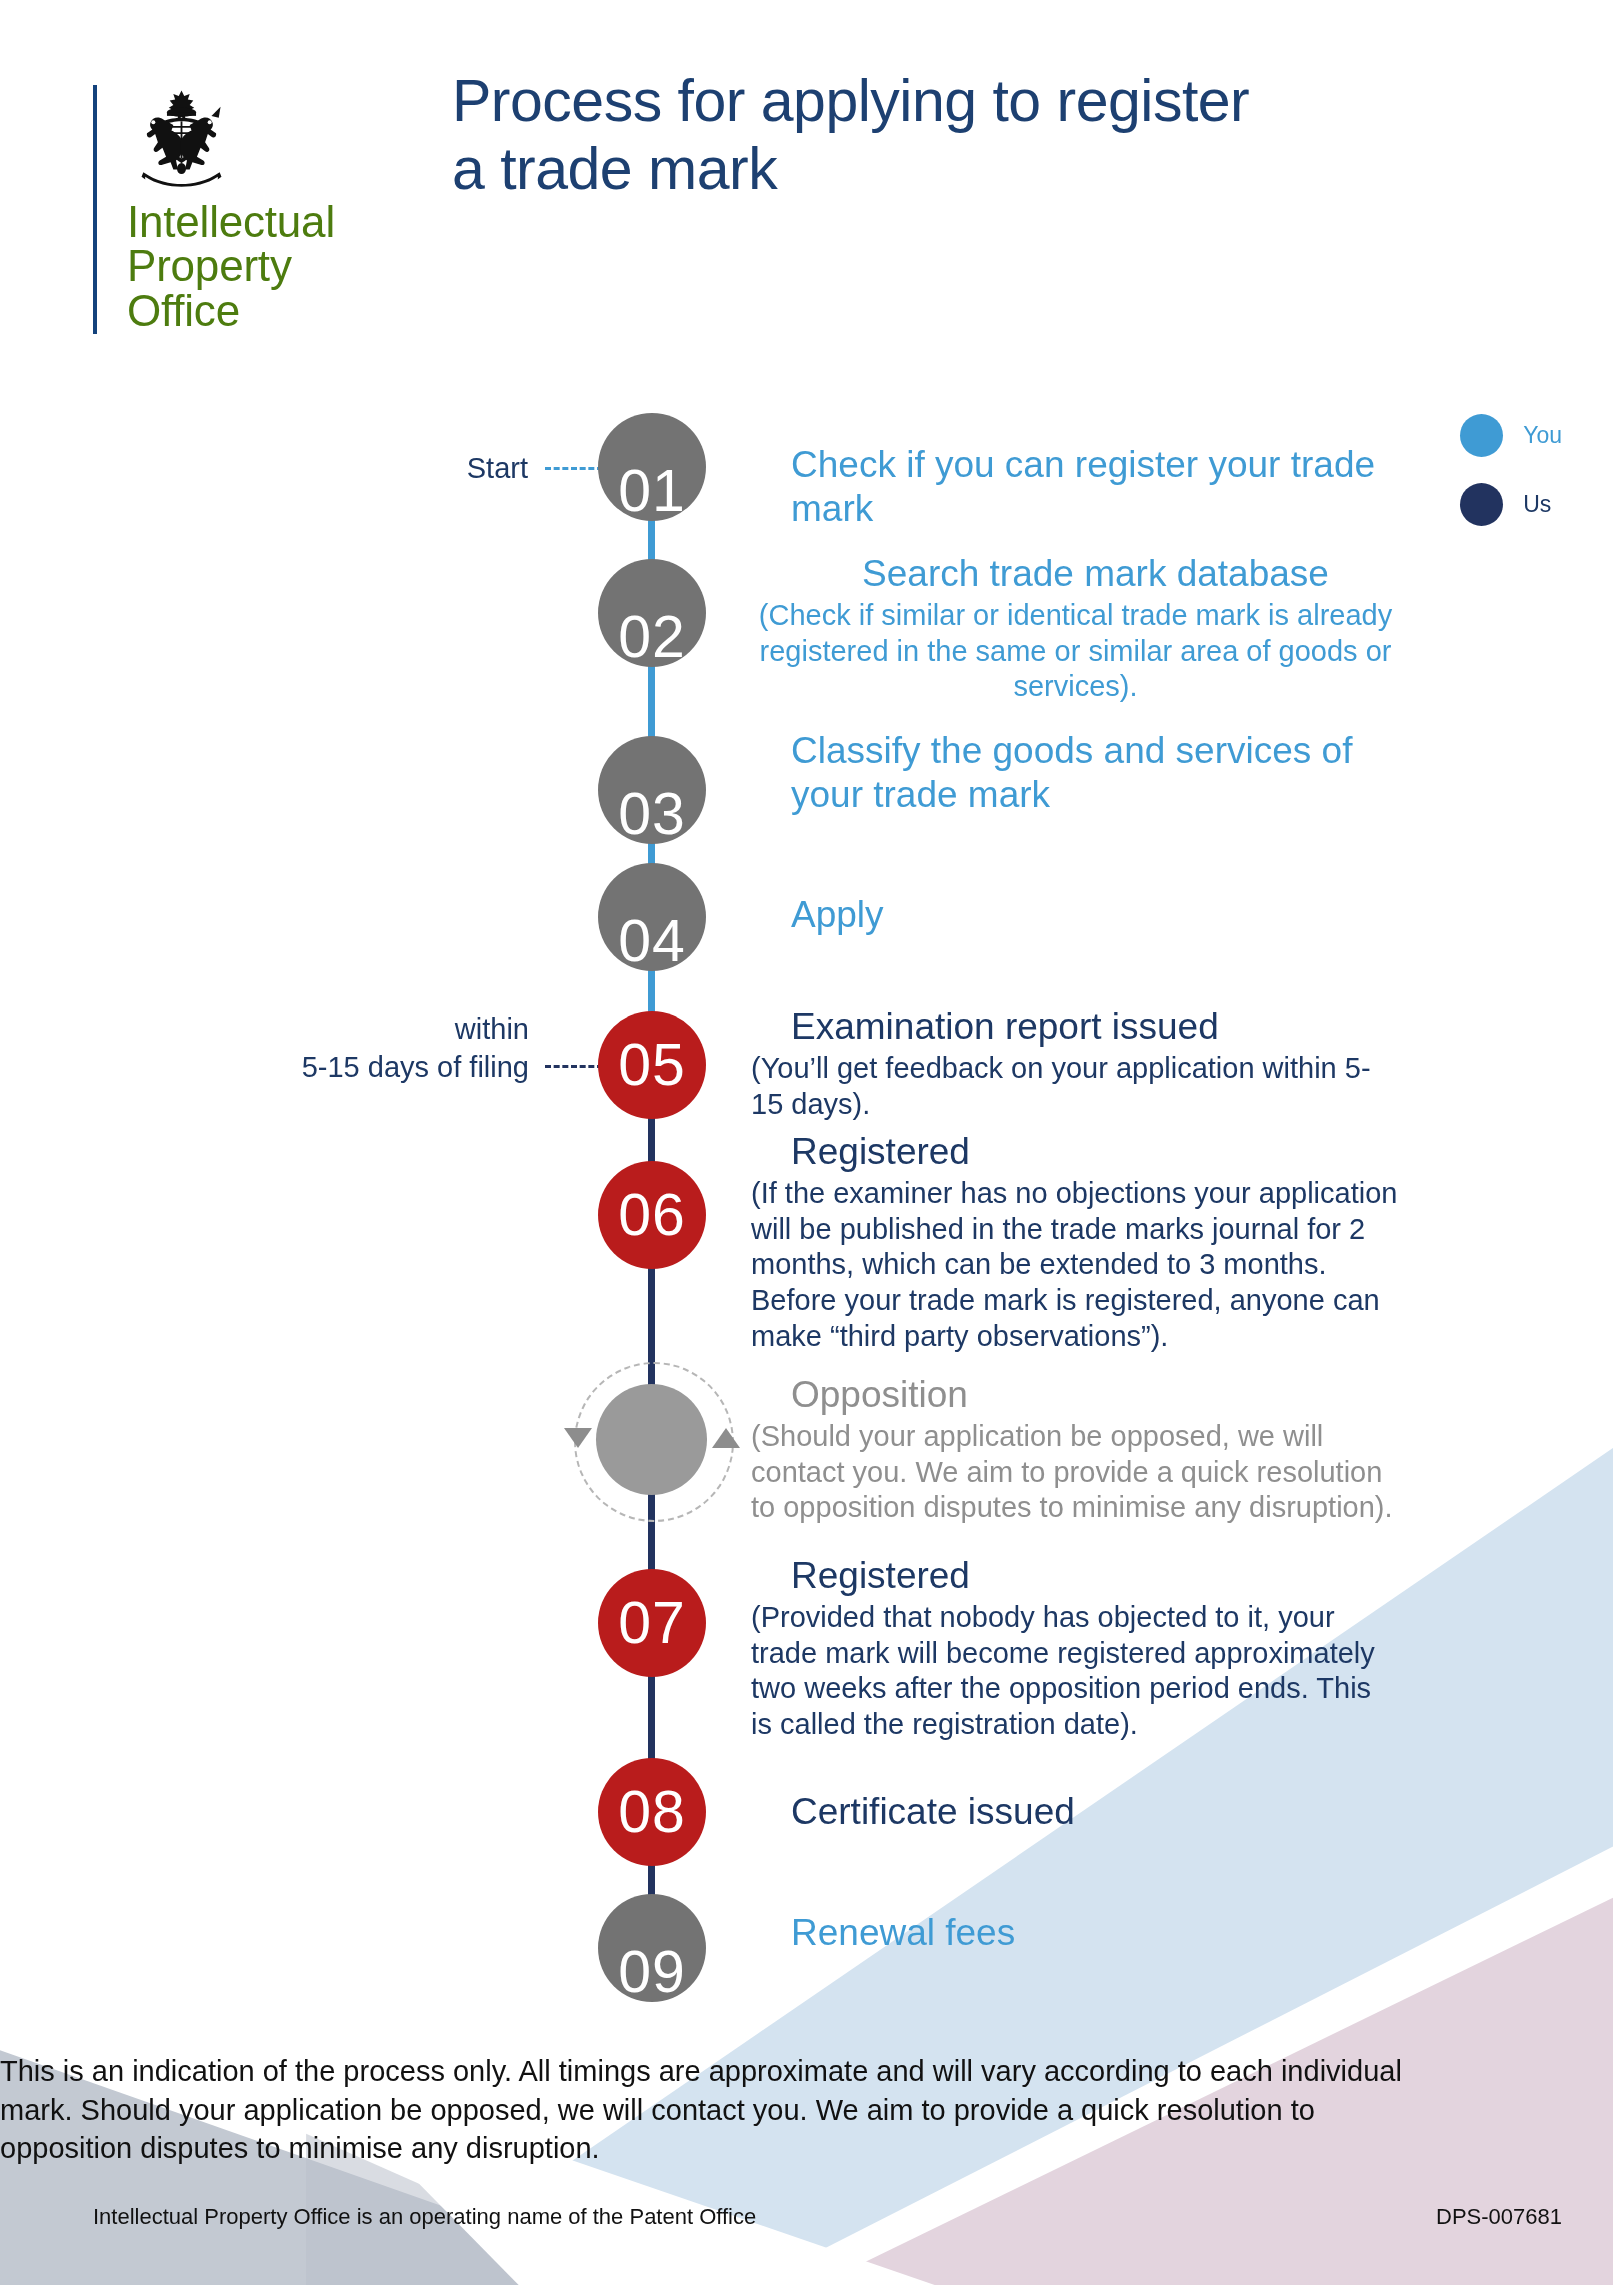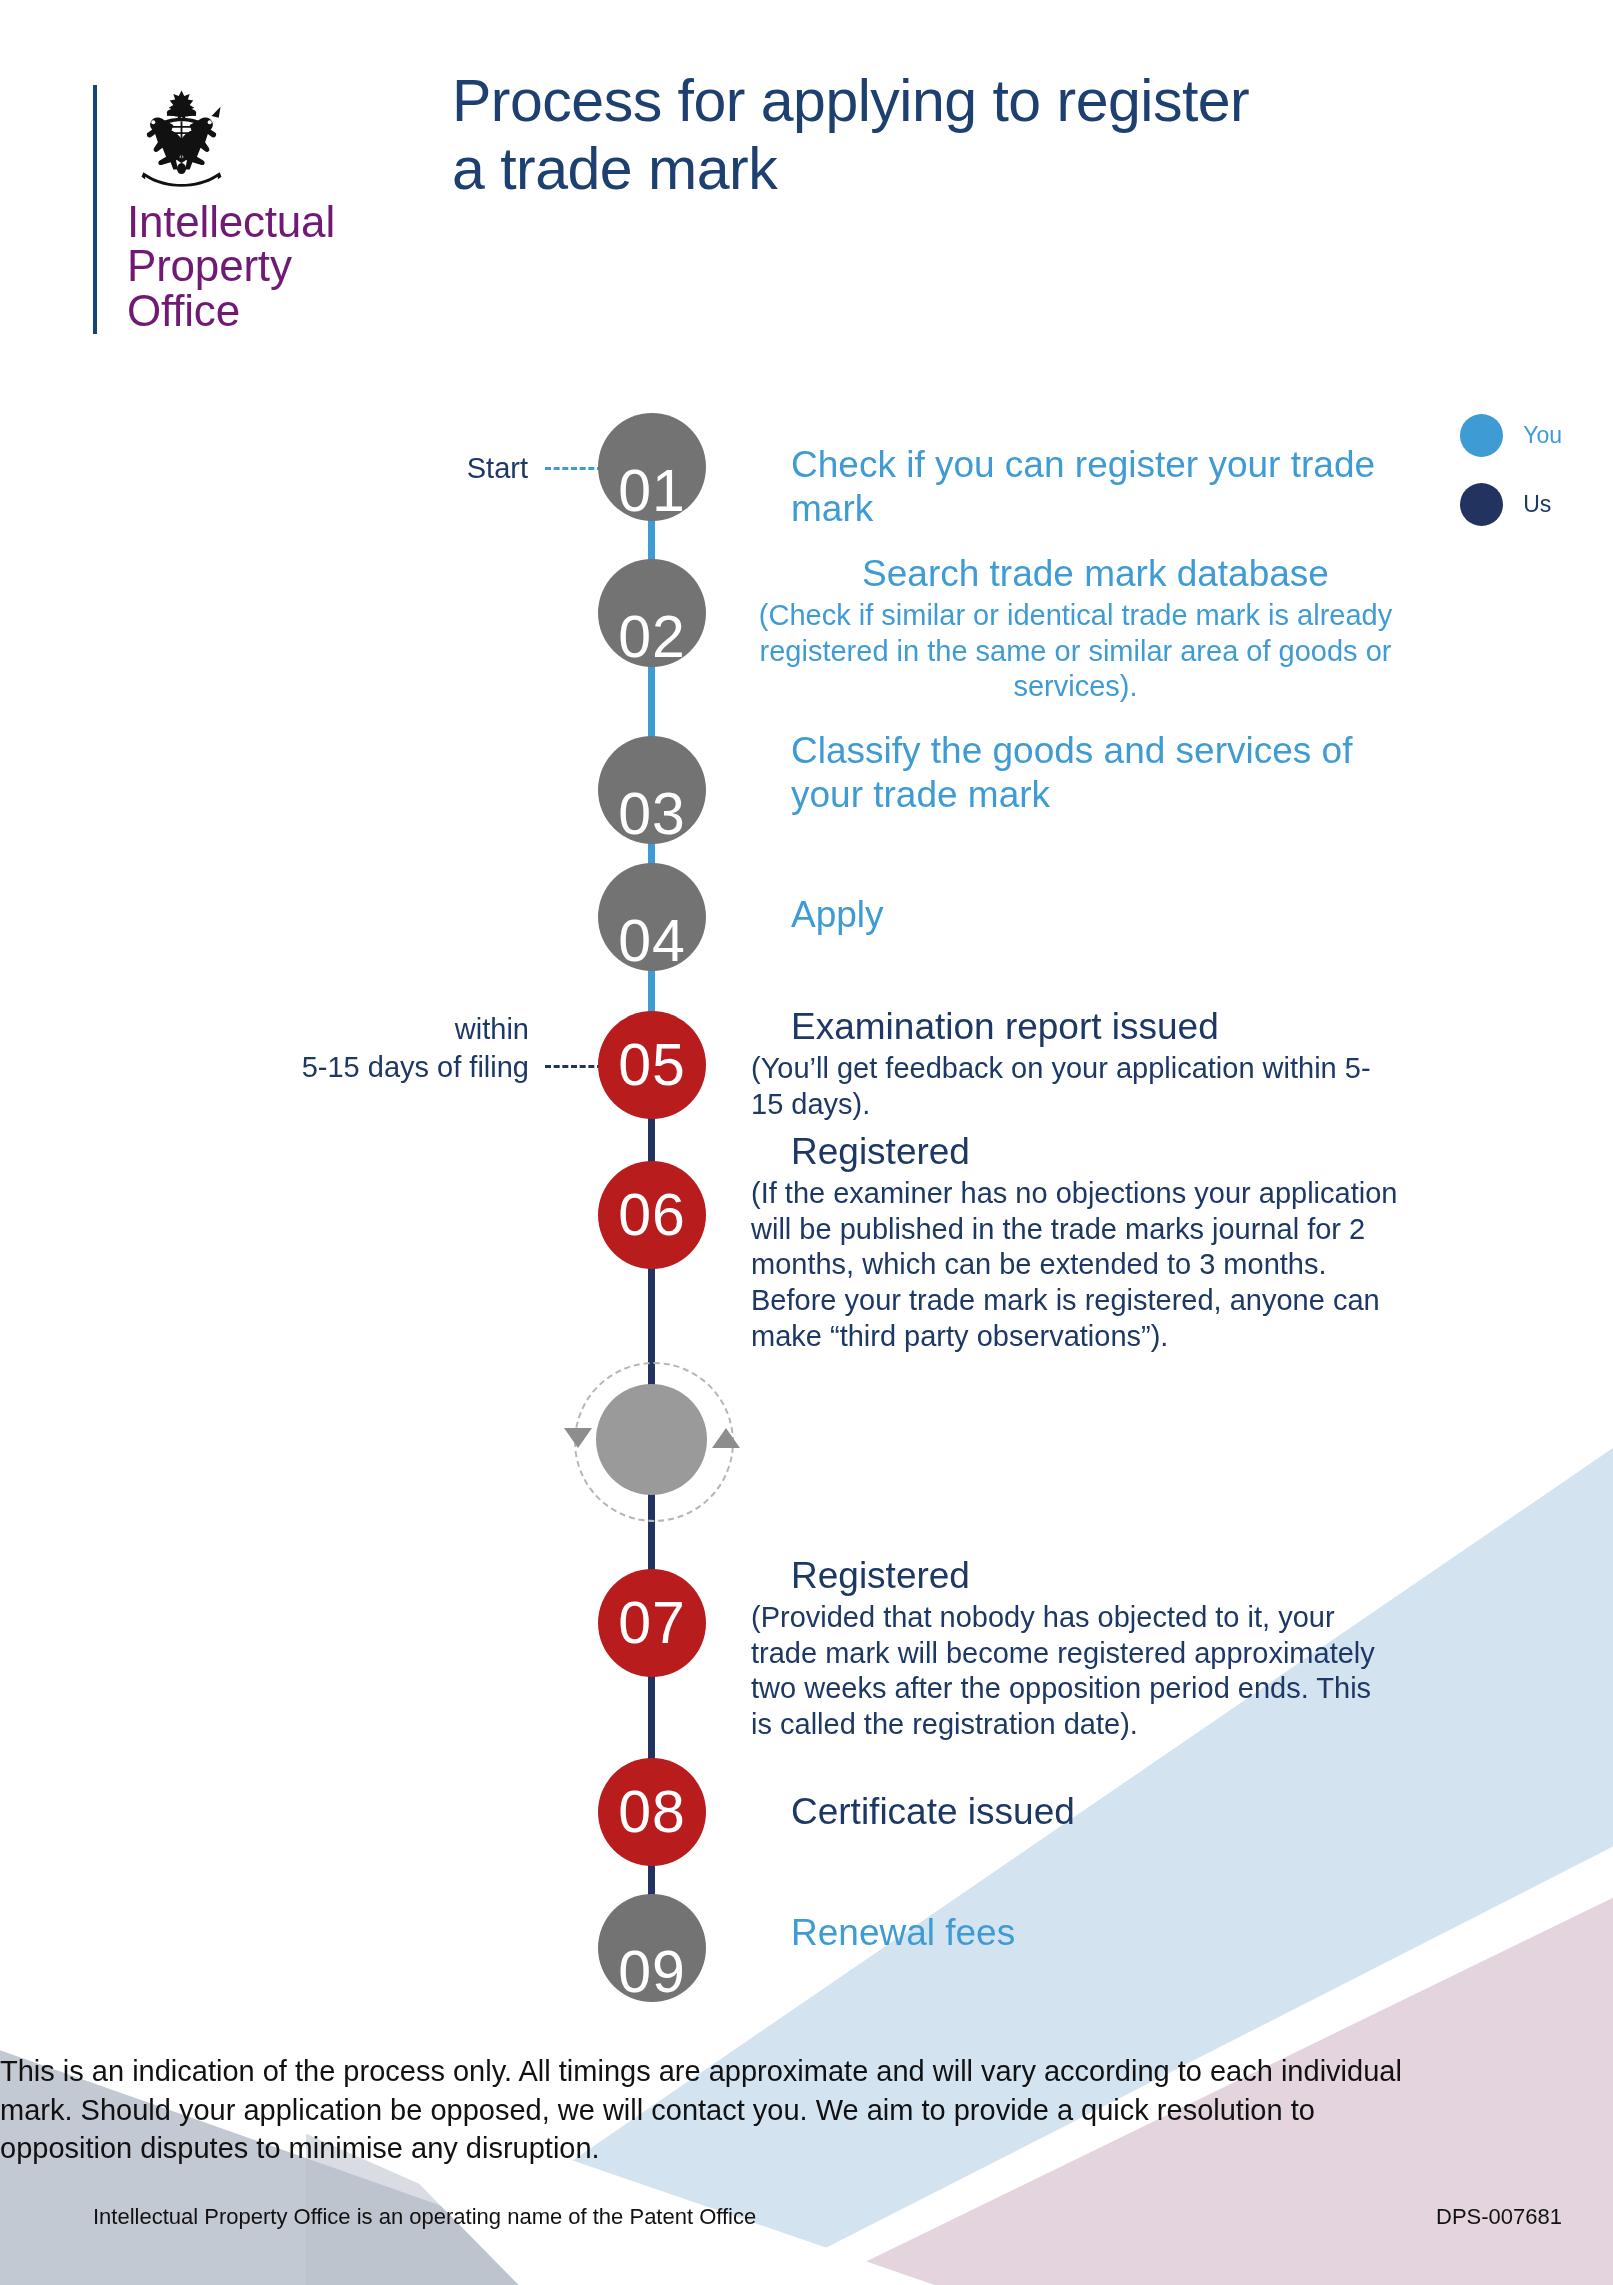--- a/index.html
+++ b/index.html
@@ -13,21 +13,21 @@
   .page{position:absolute;inset:0;}
 
   
   .deco{position:absolute;inset:0;z-index:0;pointer-events:none;}
   .deco svg{display:block;width:1614px;height:2286px;}
 
   
   .header{position:absolute;left:0;top:0;width:1614px;height:371px;z-index:3;}
   .logo-block{position:absolute;left:93px;top:85px;padding-left:30px;border-left:4.6px solid #14427c;}
   .crest{width:109px;height:109px;display:block;margin-bottom:5.6px;}
-  .logo-words{font-size:44px;line-height:1.02;color:#701a75;letter-spacing:-0.2px;}
+  .logo-words{font-size:44px;line-height:1.02;color:#4d7c0f;letter-spacing:-0.2px;}
   .logo-words div{white-space:nowrap;}
 
   .page-title{
     position:absolute;left:452px;top:67px;width:1085px;
     font-size:59px;line-height:1.16;color:#1d4071;letter-spacing:-0.5px;
   }
 
   
   .legend{position:absolute;right:52px;top:401px;z-index:4;}
   .legend-row{display:flex;align-items:center;height:69px;}
@@ -214,20 +214,24 @@
       <div class="step-head t-dark">Registered</div>
       <div class="step-sub t-dark">(If the examiner has no objections your application will be published in the trade marks journal for 2 months, which can be extended to 3 months. Before your trade mark is registered, anyone can make “third party observations”).</div>
     </div>
 
     <div class="node">
       <div class="dashring" style="left:574px;top:1362px;width:156px;height:156px;"></div>
       <div class="tri down" style="left:564px;top:1428px;"></div>
       <div class="tri up" style="left:712px;top:1428px;"></div>
       <div class="bubble grey" style="left:596px;top:1384px;width:111px;height:111px;"></div>
     </div>
+    <div class="step-text" style="top:1373px;">
+      <div class="step-head t-grey">Opposition</div>
+      <div class="step-sub t-grey">(Should your application be opposed, we will contact you. We aim to provide a quick resolution to opposition disputes to minimise any disruption).</div>
+    </div>
 
     <div class="node">
       <div class="bubble dark" style="left:598px;top:1569px;width:108px;height:108px;">
         <span>07</span>
       </div>
     </div>
     <div class="step-text" style="top:1554px;">
       <div class="step-head t-dark">Registered</div>
       <div class="step-sub t-dark">(Provided that nobody has objected to it, your trade mark will become registered approximately two weeks after the opposition period ends. This is called the registration date).</div>
     </div>

